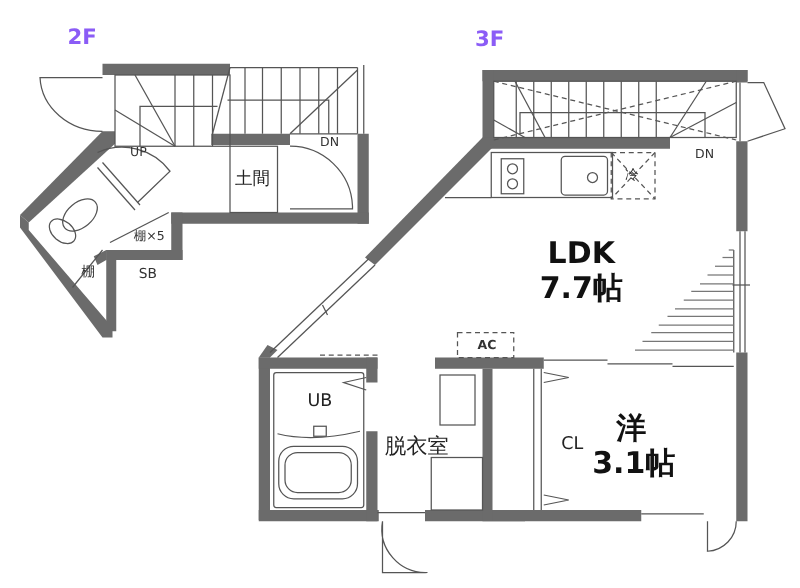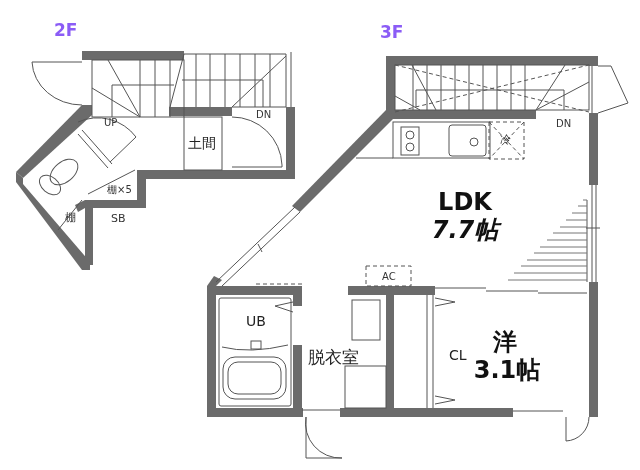--- a/index.html
+++ b/index.html
@@ -178,21 +178,21 @@
 
 <div class="lbl small" style="left:104px;top:118px;">UP</div>
 <div class="lbl small" style="left:256px;top:110px;">DN</div>
 <div class="lbl mid" style="left:188px;top:136px;">土間</div>
 <div class="lbl small" style="left:111px;top:173px;font-size:11px;margin-top:40px;">SB</div>
 <div class="lbl small" style="left:107px;top:185px;">棚×5</div>
 <div class="lbl small" style="left:65px;top:212px;font-size:11px;">棚</div>
 
 <div class="lbl small" style="left:556px;top:119px;">DN</div>
 <div class="lbl small" style="left:500px;top:134px;font-size:11px;">冷</div>
-<div class="lbl small" style="left:382px;top:272px;">AC</div>
+<div class="lbl small" style="left:382px;top:272px;font-weight:bold;">AC</div>
 
 <div class="lbl room-big" style="left:430px;top:190px;width:70px;">LDK</div>
-<div class="lbl room-big" style="left:425px;top:218px;width:80px;font-style:italic;">7.7帖</div>
+<div class="lbl room-big" style="left:425px;top:218px;width:80px;">7.7帖</div>
 <div class="lbl room-big" style="left:480px;top:330px;width:50px;">洋</div>
 <div class="lbl room-big" style="left:472px;top:358px;width:70px;">3.1帖</div>
 <div class="lbl mid" style="left:246px;top:314px;">UB</div>
 <div class="lbl mid" style="left:308px;top:349px;font-size:17px;">脱衣室</div>
 <div class="lbl mid" style="left:401px;top:348px;margin-left:48px;">CL</div>
 
 </body></html>

